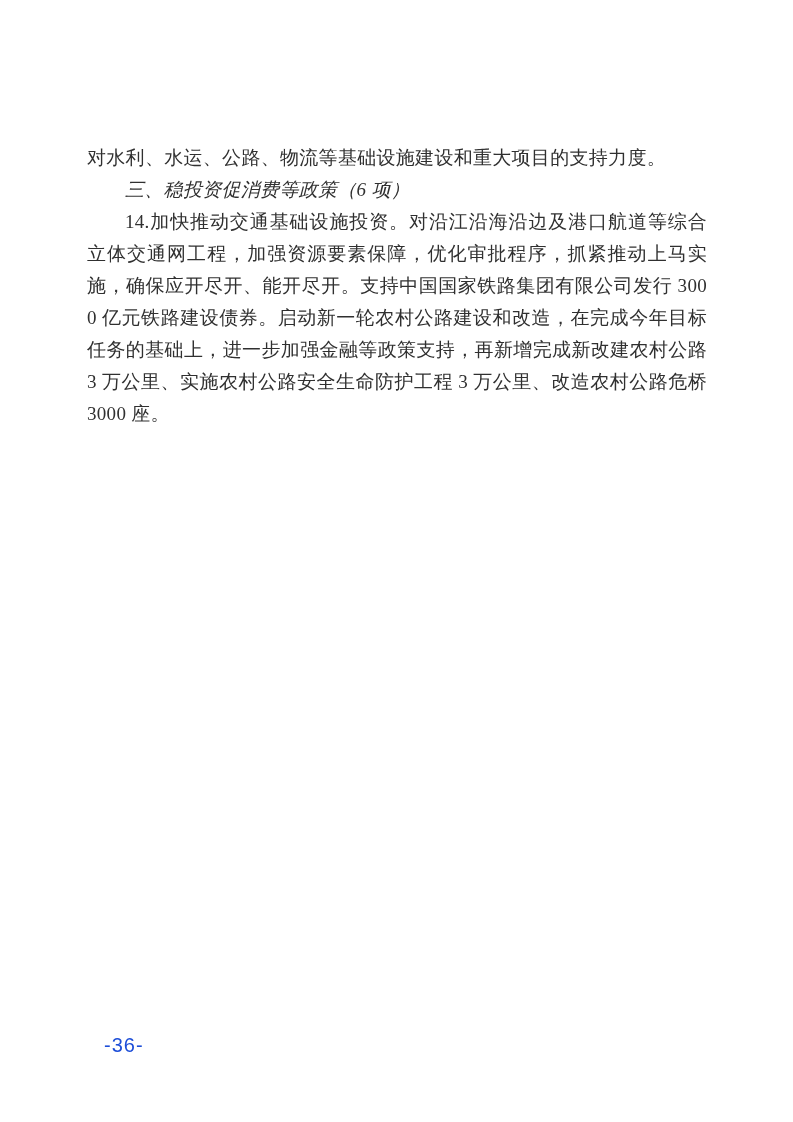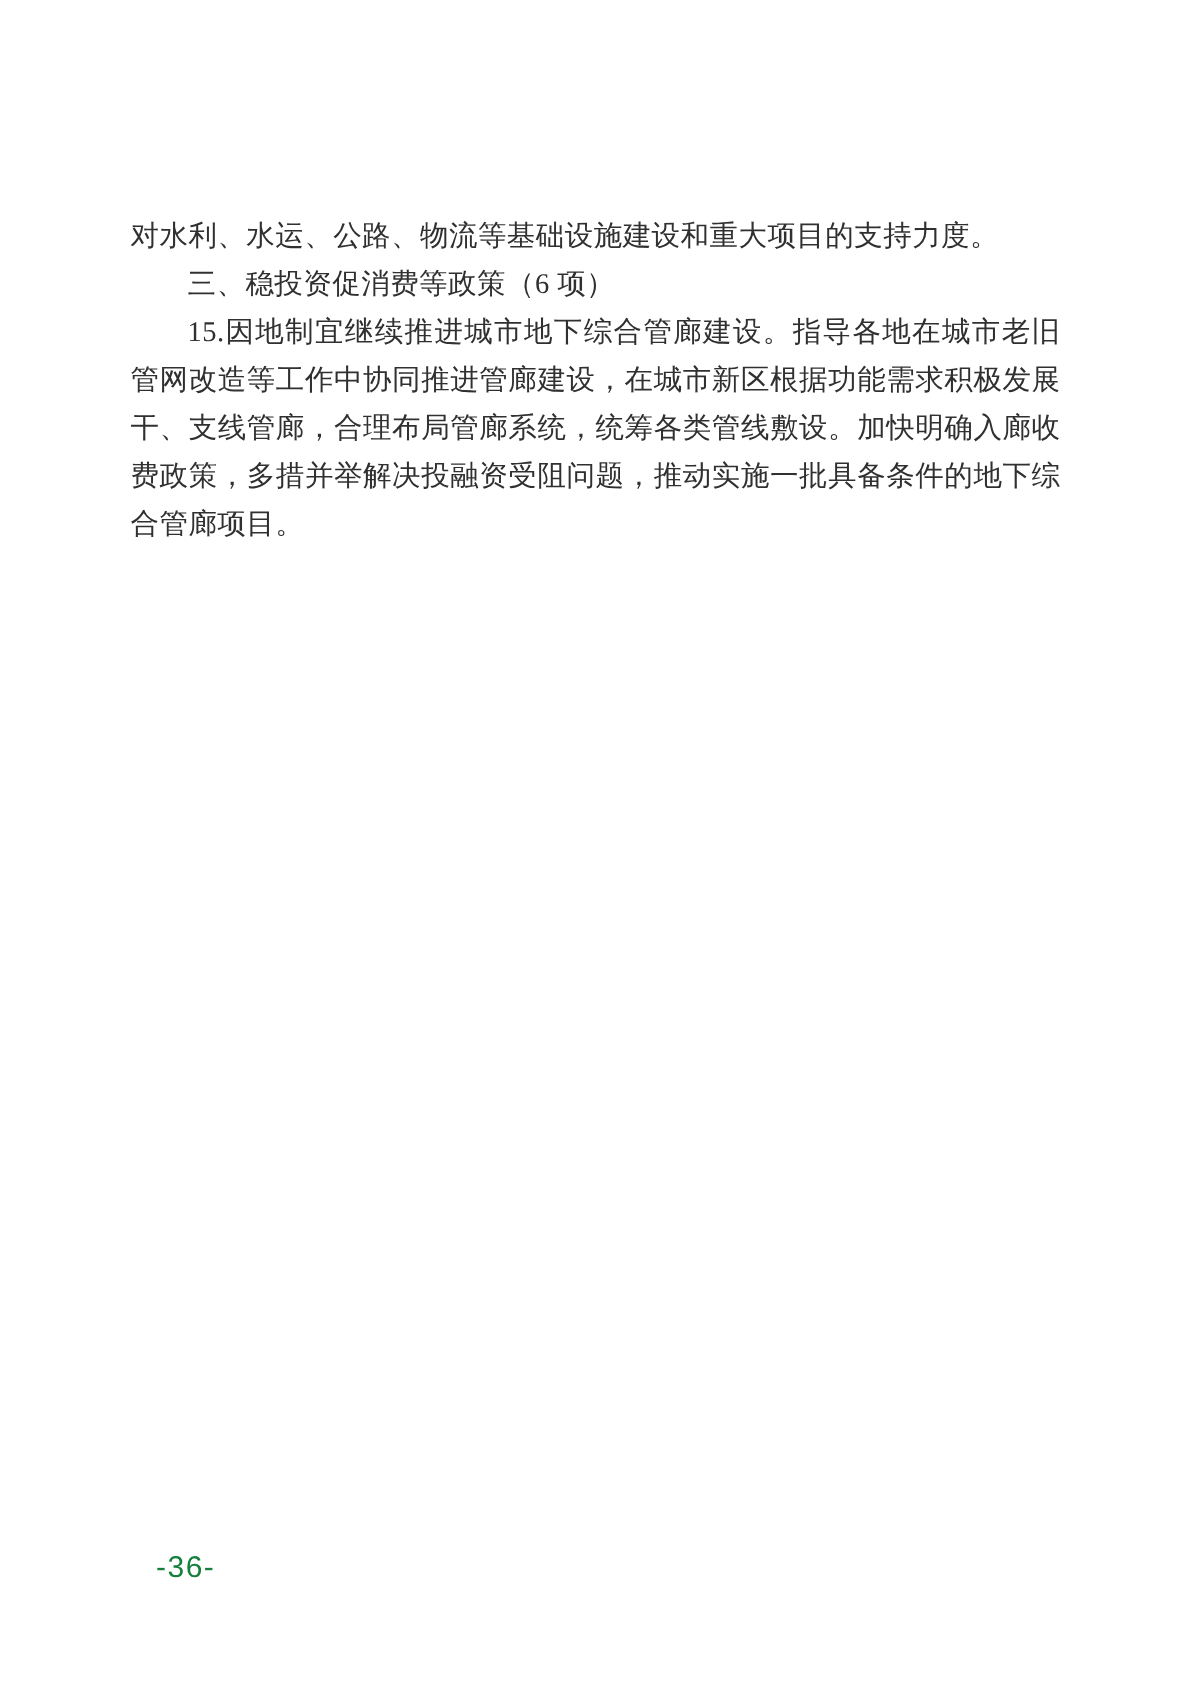--- a/index.html
+++ b/index.html
@@ -33,34 +33,35 @@
     text-align: justify;
     text-indent: 2em;
     word-break: break-all;
     letter-spacing: 0.3px;
   }
   .para.no-indent {
     text-indent: 0;
   }
   .para.heading {
     font-weight: normal;
+    font-style: italic;
   }
   .page-number {
     position: absolute;
     left: 104px;
     top: 1034px;
     font-size: 20px;
     font-family: "Liberation Sans", "DejaVu Sans", sans-serif;
-    color: #15803d;
+    color: #1d4ed8;
     letter-spacing: 1px;
   }
 </style>
 </head>
 <body>
 
 <div class="page">
   <div class="content">
     <p class="para no-indent">对水利、水运、公路、物流等基础设施建设和重大项目的支持力度。</p>
     <p class="para heading">三、稳投资促消费等政策（6 项）</p>
-    <p class="para">15.因地制宜继续推进城市地下综合管廊建设。指导各地在城市老旧管网改造等工作中协同推进管廊建设，在城市新区根据功能需求积极发展干、支线管廊，合理布局管廊系统，统筹各类管线敷设。加快明确入廊收费政策，多措并举解决投融资受阻问题，推动实施一批具备条件的地下综合管廊项目。</p>
+    <p class="para">14.加快推动交通基础设施投资。对沿江沿海沿边及港口航道等综合立体交通网工程，加强资源要素保障，优化审批程序，抓紧推动上马实施，确保应开尽开、能开尽开。支持中国国家铁路集团有限公司发行 3000 亿元铁路建设债券。启动新一轮农村公路建设和改造，在完成今年目标任务的基础上，进一步加强金融等政策支持，再新增完成新改建农村公路 3 万公里、实施农村公路安全生命防护工程 3 万公里、改造农村公路危桥 3000 座。</p>
   </div>
   <div class="page-number">-36-</div>
 </div>
 
 </body></html>

